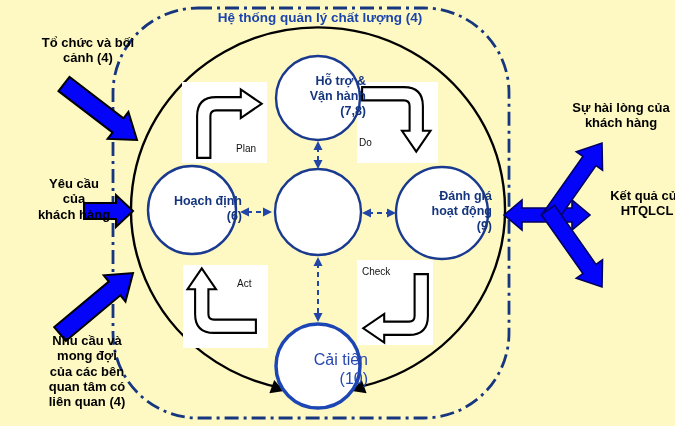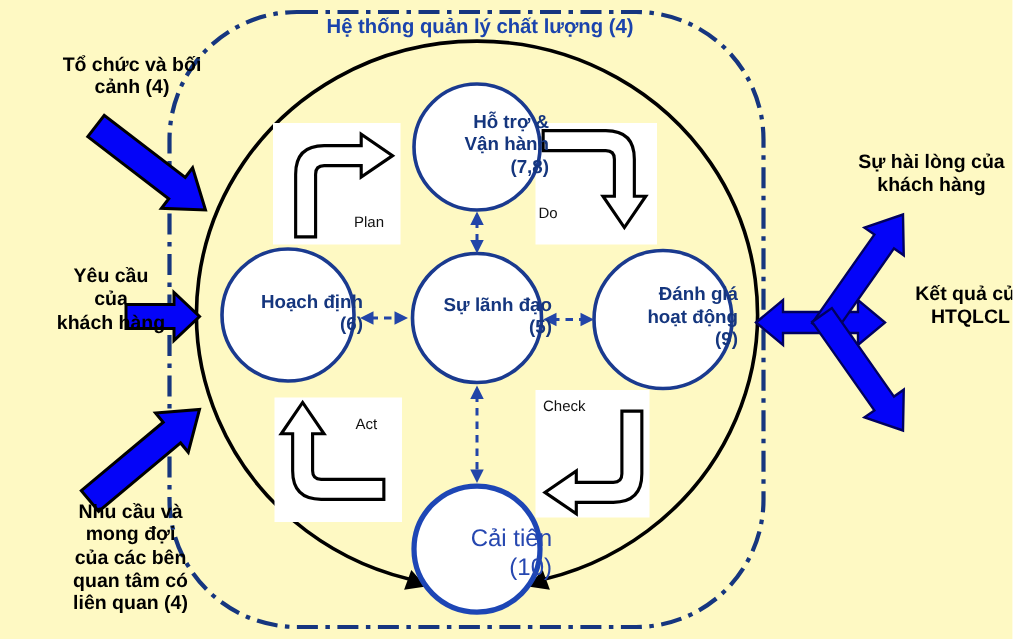--- a/index.html
+++ b/index.html
@@ -76,22 +76,20 @@
     </g>
   </svg>
 
   <div class="title" style="left:165px;top:10px;width:310px;">Hệ thống quản lý chất lượng (4)</div>
 
   <div class="node-lbl" style="left:270px;top:74px;width:96px;">Hỗ trợ &amp;
 Vận hành
 (7,8)</div>
   <div class="node-lbl" style="left:142px;top:194px;width:100px;">Hoạch định
 (6)</div>
-  <div class="node-lbl" style="left:268px;top:196px;width:100px;">Sự lãnh đạo
-(5)</div>
   <div class="node-lbl" style="left:392px;top:189px;width:100px;">Đánh giá
 hoạt động
 (9)</div>
   <div class="node-lbl improve" style="left:268px;top:350px;width:100px;">Cải tiến
 (10)</div>
 
   <div class="pdca" style="left:226px;top:143px;width:40px;text-align:center;">Plan</div>
   <div class="pdca" style="left:359px;top:137px;">Do</div>
   <div class="pdca" style="left:362px;top:266px;text-align:center;">Check</div>
   <div class="pdca" style="left:237px;top:278px;text-align:center;">Act</div>

